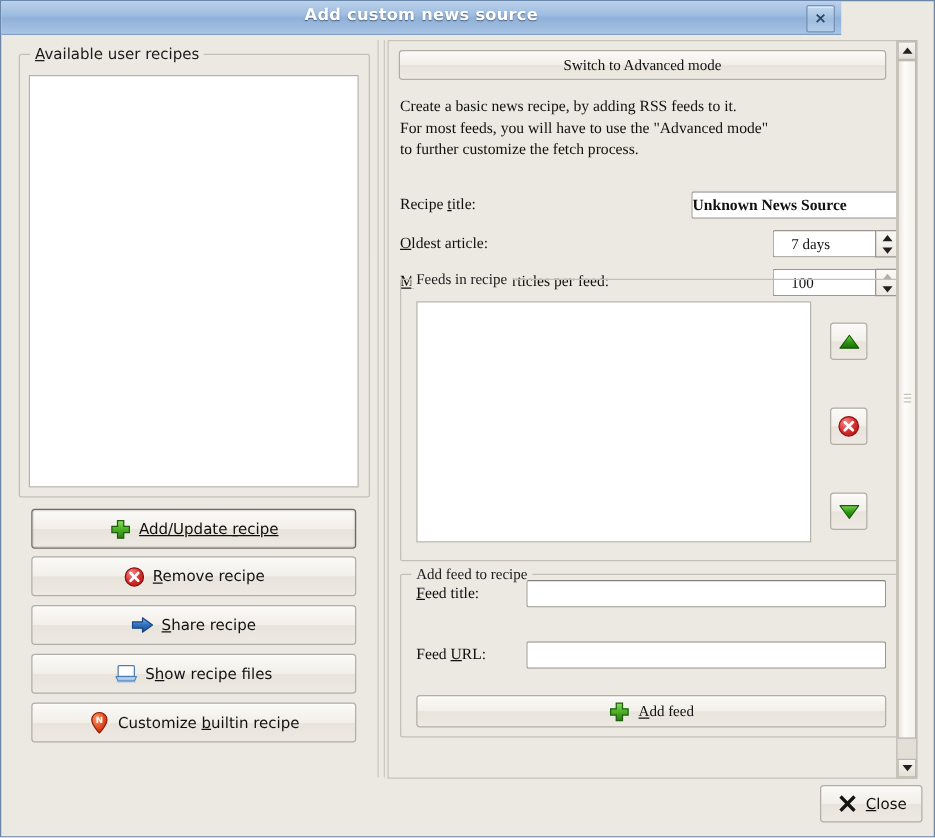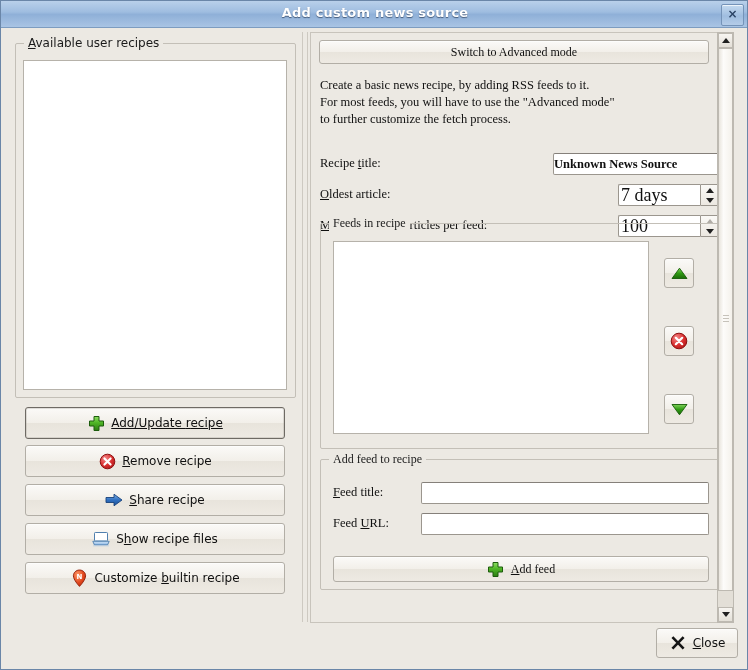--- a/index.html
+++ b/index.html
@@ -20,21 +20,21 @@
     box-sizing: border-box;
     background: #ece9e3;
     border: 1px solid #6a86a8;
     overflow: hidden;
   }
 
   
   #titlebar {
     position: absolute;
     left: 0; top: 0;
-    width: 748px;
+    width: 672px;
     height: 27px;
     background: linear-gradient(to bottom, #b9d0ea 0%, #9fbde0 42%, #8fb0d8 52%, #a9c4e4 100%);
     border-bottom: 1px solid #7d9cc0;
     box-sizing: border-box;
   }
   #titlebar .tb-title {
     position: absolute;
     left: 0; right: 0; top: 4px;
     text-align: center;
     font-size: 13px;
@@ -232,22 +232,22 @@
   .spinner .sp-field {
     position: absolute;
     left: 0; top: 0;
     width: 82px; height: 22px;
     box-sizing: border-box;
     background: #ffffff;
     border: 1px solid #9b968e;
     border-right: none;
     border-radius: 2px 0 0 2px;
     line-height: 20px;
-    padding-left: 2px;
-    font-size: 18px;
+    padding-left: 14px;
+    font-size: 12px;
   }
   .spinner .sp-btns {
     position: absolute;
     right: 0; top: 0;
     width: 20px; height: 22px;
     box-sizing: border-box;
     border: 1px solid #9b968e;
     border-radius: 0 2px 2px 0;
     background: linear-gradient(to bottom, #faf9f6, #ece8e1);
   }
@@ -567,21 +567,21 @@
                 </defs>
               <path d="M8.5 11.8L1 1.5h15z" fill="url(#gDn)" stroke="#155c07" stroke-width="0.9" stroke-linejoin="round"></path>
             </svg>
           </span>
         </div>
       </div>
 
       <div class="groupbox" id="addfeed-group">
         <div class="gb-title">Add feed to recipe</div>
 
-        <div class="af-row" style="top:22px">
+        <div class="af-row" style="top:4px">
           <span class="af-label"><span class="u">F</span>eed title:</span>
           <div class="textfield af-input"></div>
         </div>
 
         <div class="af-row" style="top:53px">
           <span class="af-label">Feed <span class="u">U</span>RL:</span>
           <div class="textfield af-input"></div>
         </div>
 
         <div class="btn" id="btn-addfeed">

